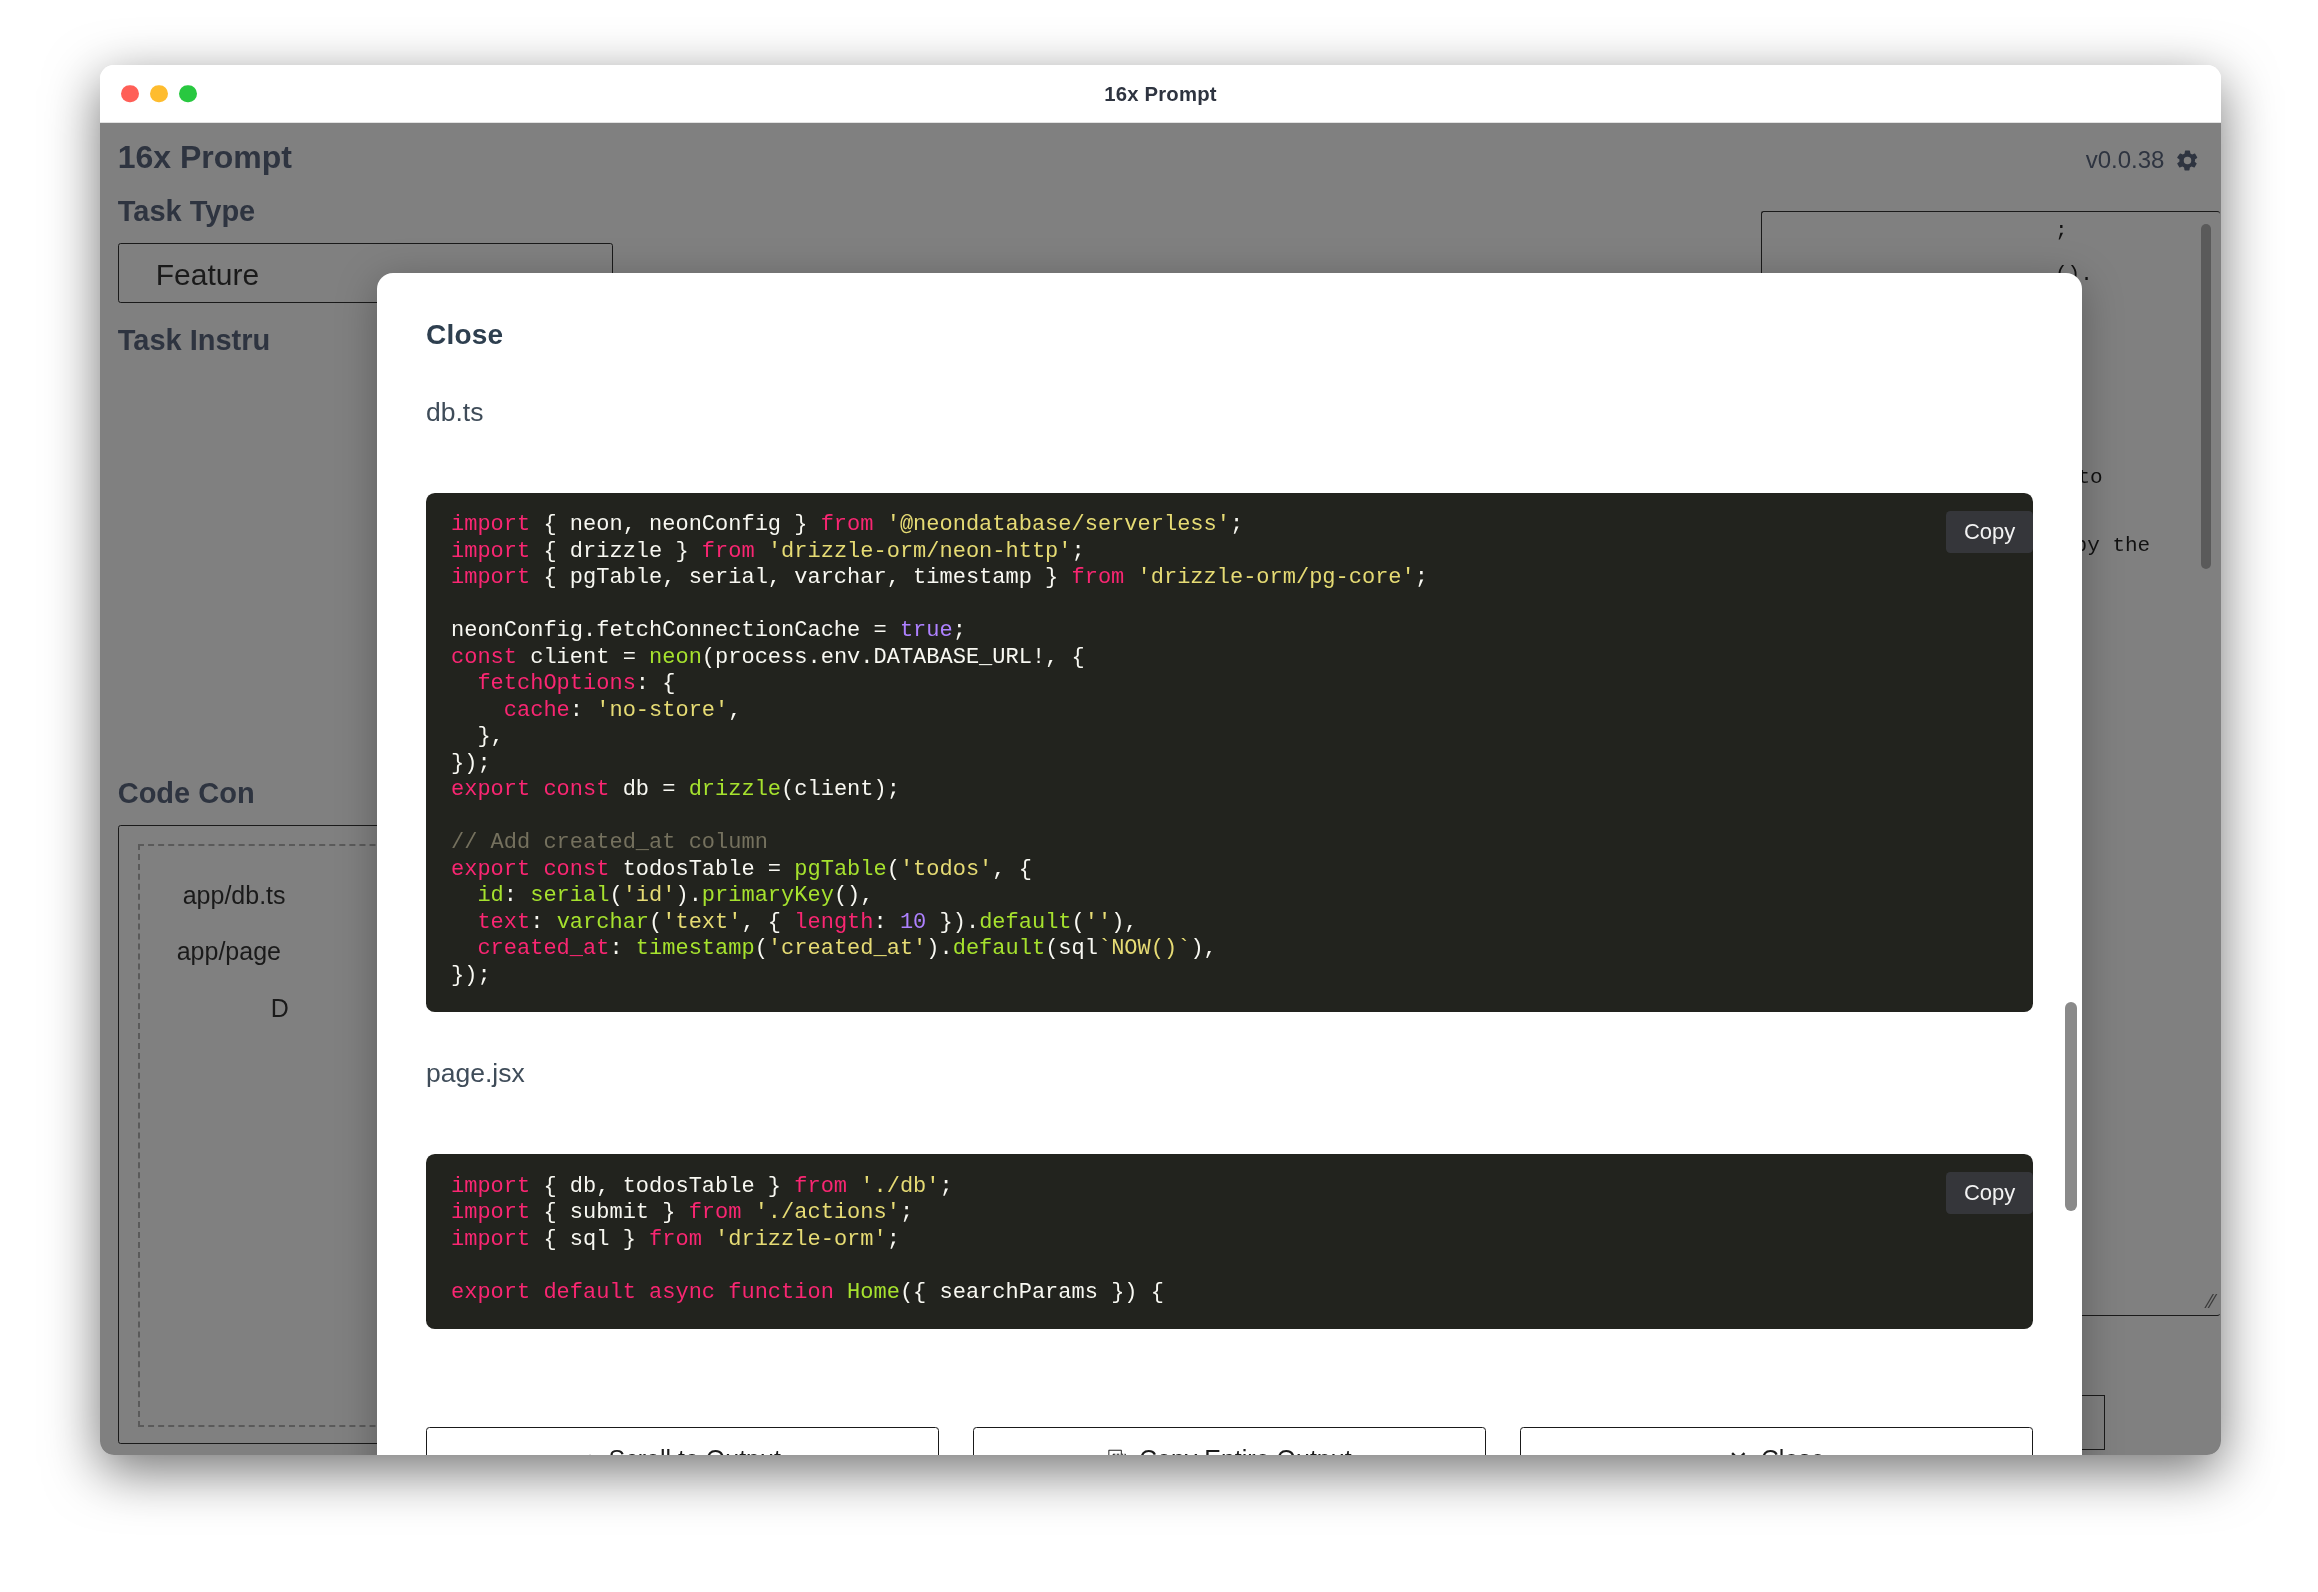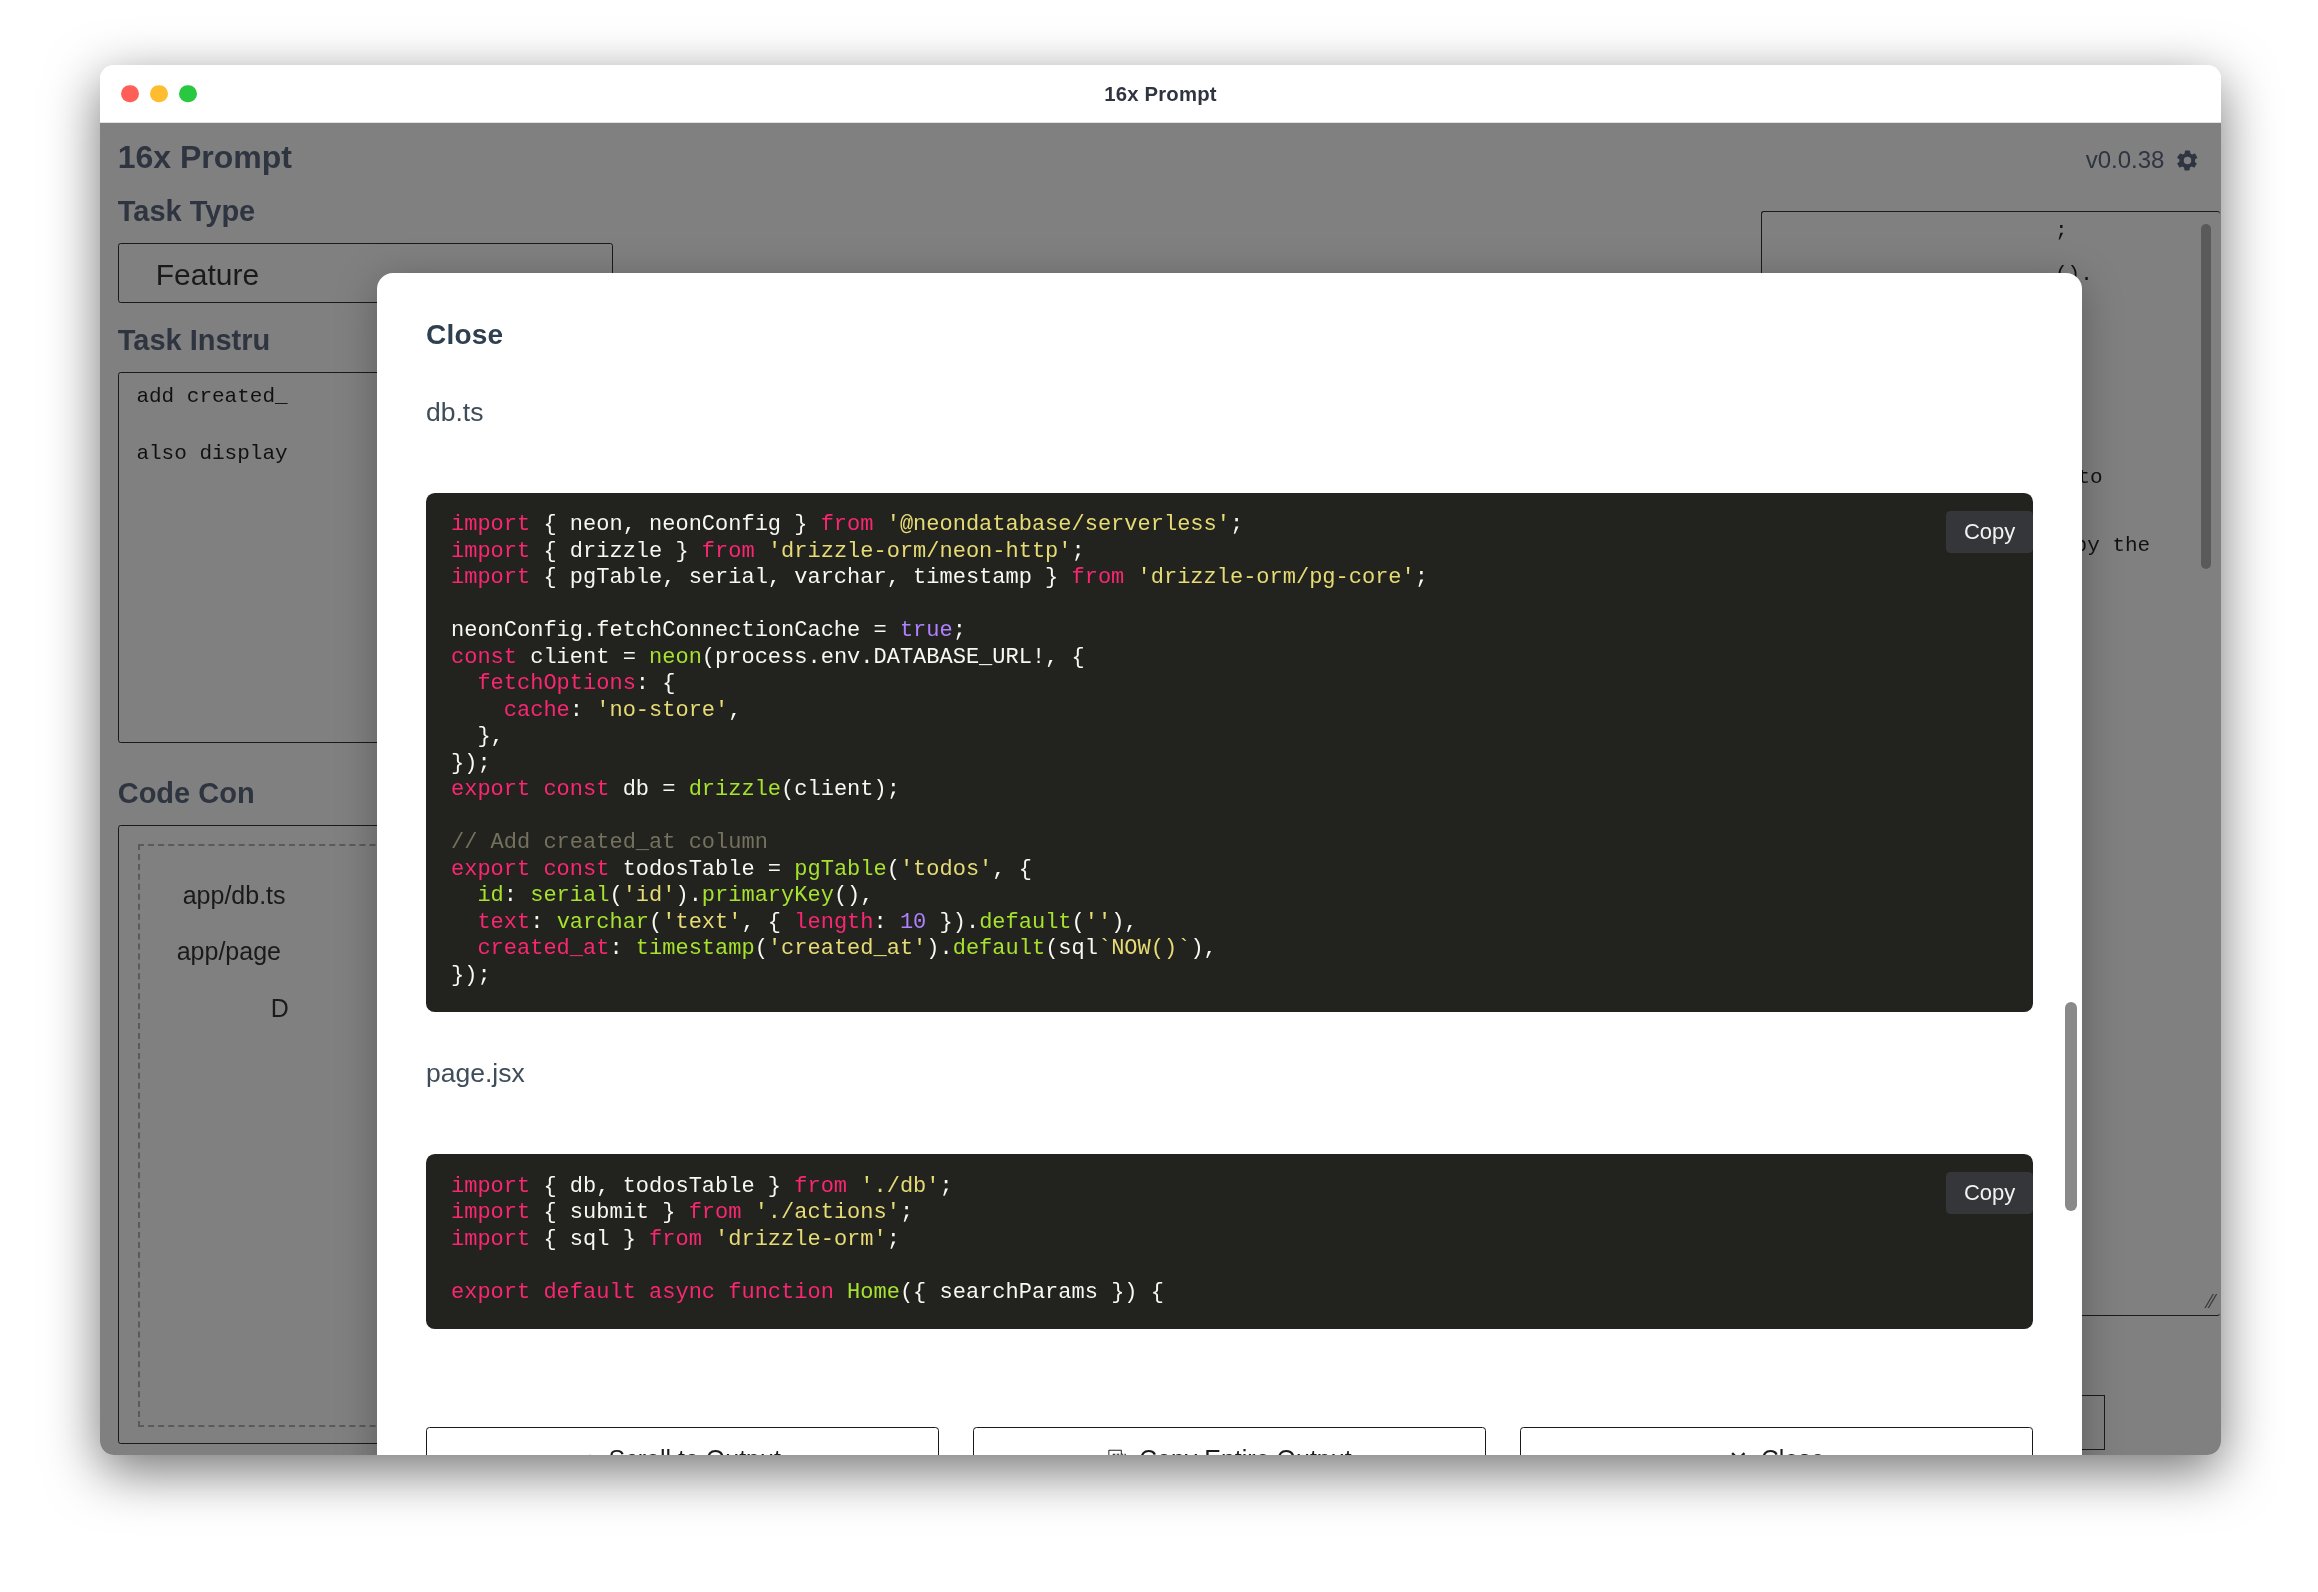--- a/index.html
+++ b/index.html
@@ -310,24 +310,20 @@
             </svg>
           </span>
         </div>
       </div>
 
       <div class="bg-label" style="left:17.7px; top:72px;">Task Type</div>
       <div class="bg-box" style="left:17.7px; top:120px; width:495px; height:60px;">
         <div class="bg-sans" style="left:37px; top:14px; font-size:30px;">Feature</div>
       </div>
       <div class="bg-label" style="left:17.7px; top:201px;">Task Instru</div>
-      <div class="bg-box" style="left:17.7px; top:249px; width:495px; height:371px;">
-        <div class="bg-mono" style="left:17.7px; top:12.4px;">add created_</div>
-        <div class="bg-mono" style="left:17.7px; top:69px;">also display</div>
-      </div>
 
       <div class="bg-label" style="left:17.7px; top:654px;">Code Con</div>
       <div class="bg-box" style="left:17.7px; top:702px; width:495px; height:619px;">
         <div class="bg-dashed" style="left:19.4px; top:17.7px; width:459px; height:583px;"></div>
         <div class="bg-sans" style="left:64px; top:55px; font-size:25px;">app/db.ts</div>
         <div class="bg-sans" style="left:58px; top:111px; font-size:25px;">app/page</div>
         <div class="bg-sans" style="left:152px; top:168px; font-size:25px;">D</div>
       </div>
 
       <div class="bg-box" style="left:1661px; top:88px; width:459px; height:1105px; border-right:none;">

